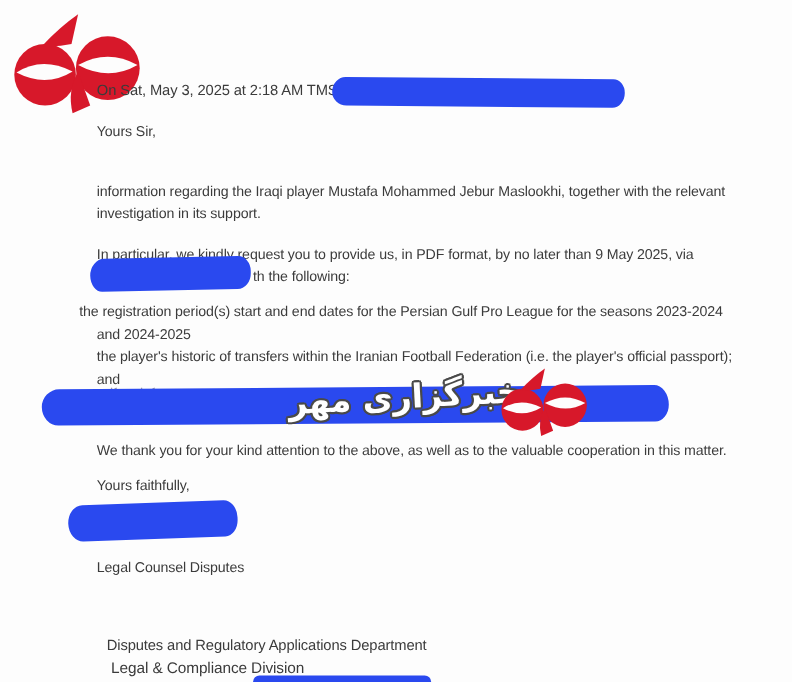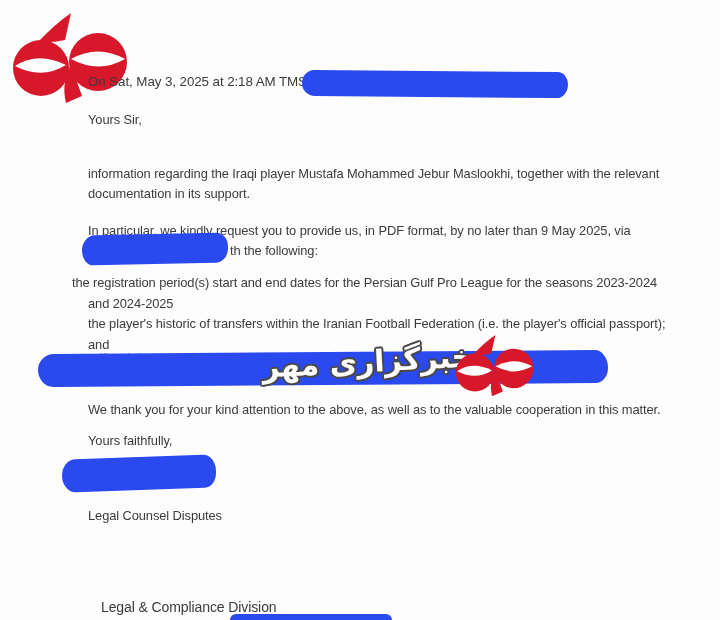--- a/index.html
+++ b/index.html
@@ -37,21 +37,21 @@
     <path d="M63 49 Q90 34 117 49 Q91 64 63 49 Z" fill="#fdfdfd"></path>
     <path d="M63 55 L74 86 L58 93 Q53 72 63 55 Z" fill="#d7182a"></path>
   </svg>
 
   <div class="txt" style="left:88px;top:72px;font-size:13.4px;">On Sat, May 3, 2025 at 2:18 AM TMS H</div>
   <div class="redaction r1 z-bar" style="left:302px;top:71px;width:266px;height:26px;"></div>
 
   <div class="txt" style="left:88px;top:110px;">Yours Sir,</div>
 
   <div class="txt" style="left:88px;top:163.5px;">information regarding the Iraqi player Mustafa Mohammed Jebur Maslookhi, together with the relevant</div>
-  <div class="txt" style="left:88px;top:184px;">documentation in its support.</div>
+  <div class="txt" style="left:88px;top:184px;">investigation in its support.</div>
 
   <div class="txt" style="left:88px;top:221px;">In particular, we kindly request you to provide us, in PDF format, by no later than 9 May 2025, via</div>
   <div class="redaction r2 z-bar" style="left:82px;top:234px;width:146px;height:30px;"></div>
   <div class="txt" style="left:230px;top:241px;">th the following:</div>
 
   <div class="txt" style="left:72px;top:273px;">the registration period(s) start and end dates for the Persian Gulf Pro League for the seasons 2023-2024</div>
   <div class="txt" style="left:88px;top:293.5px;">and 2024-2025</div>
   <div class="txt" style="left:88px;top:314px;">the player's historic of transfers within the Iranian Football Federation (i.e. the player's official passport);</div>
   <div class="txt" style="left:88px;top:334.5px;">and</div>
 
@@ -68,17 +68,18 @@
     <path d="M63 55 L74 86 L58 93 Q53 72 63 55 Z" fill="#d7182a"></path>
   </svg>
 
   <div class="txt" style="left:88px;top:400px;">We thank you for your kind attention to the above, as well as to the valuable cooperation in this matter.</div>
   <div class="txt" style="left:88px;top:431px;">Yours faithfully,</div>
 
   <div class="redaction r4 z-bar" style="left:62px;top:457px;width:154px;height:33px;"></div>
 
   <div class="txt" style="left:88px;top:506px;">Legal Counsel Disputes</div>
 
+  <div class="txt" style="left:97px;top:577px;font-size:13.4px;">Disputes and Regulatory Applications Department</div>
   <div class="txt" style="left:101px;top:597px;font-size:14px;">Legal &amp; Compliance Division</div>
 
   <div class="redaction r5 z-bar" style="left:230px;top:614px;width:162px;height:8px;"></div>
 
 </div>
 
 </body></html>

